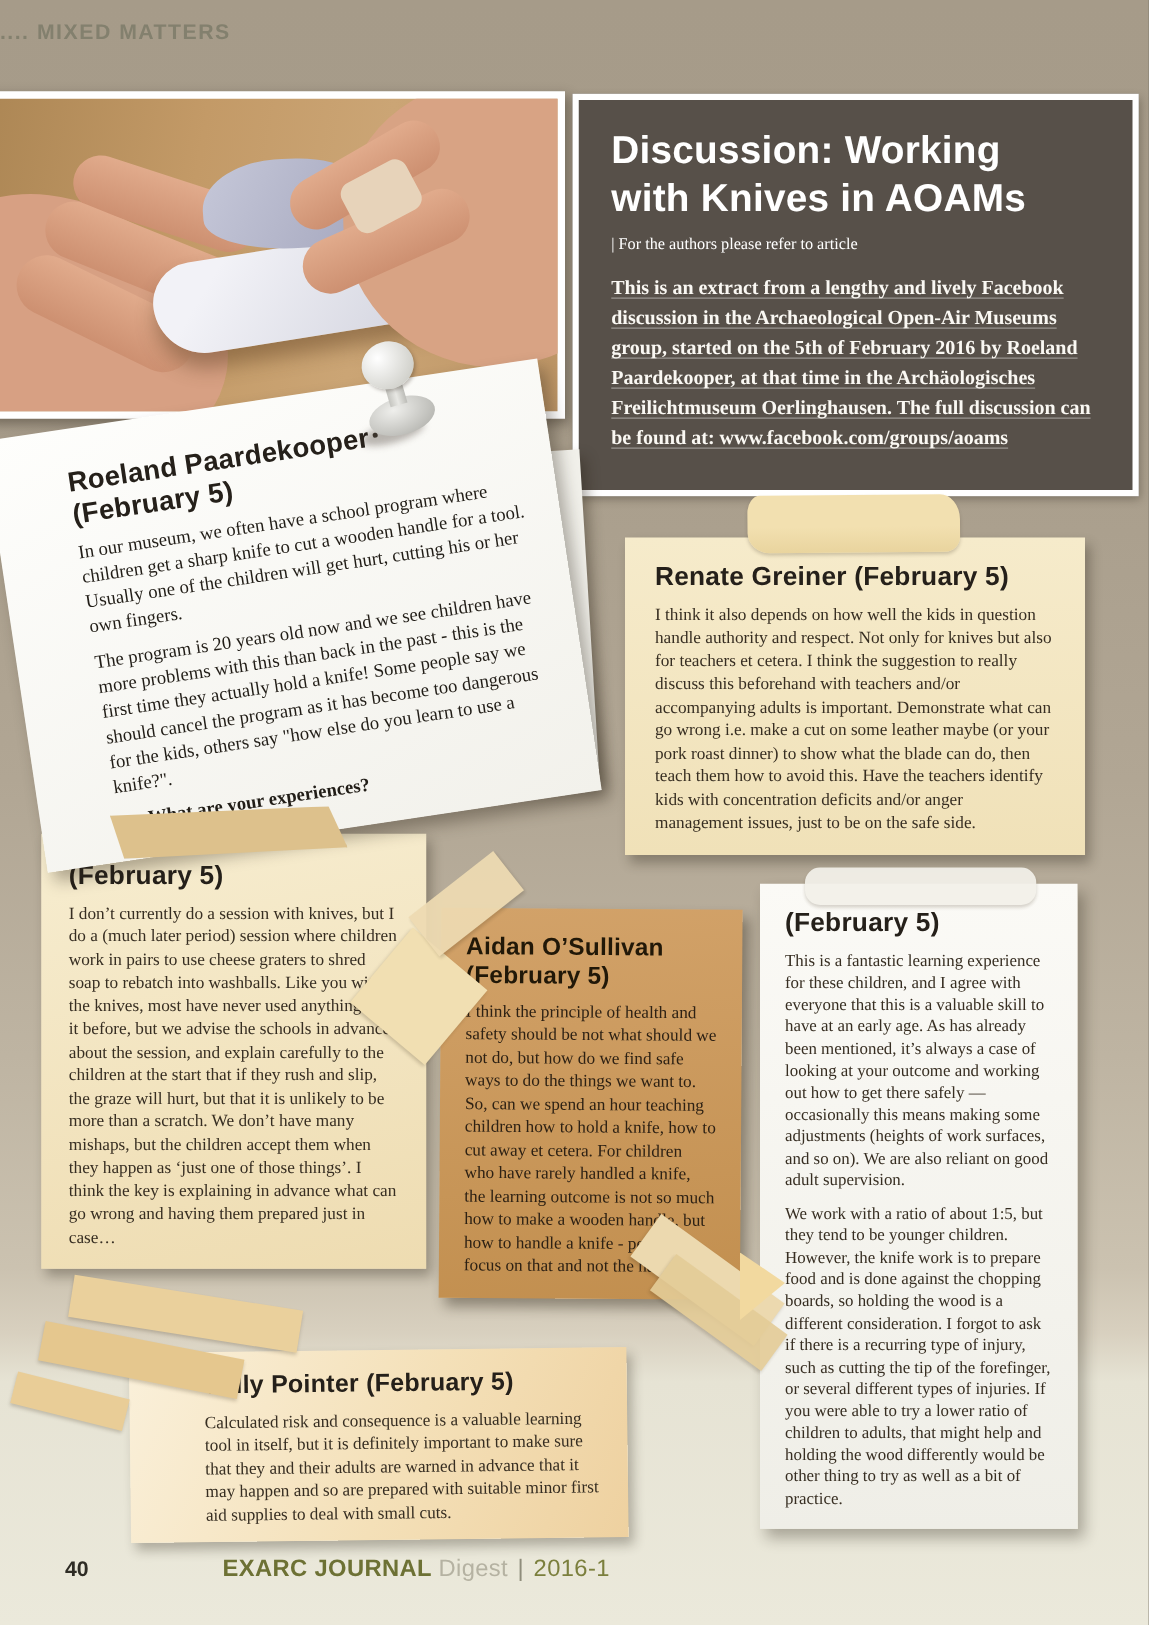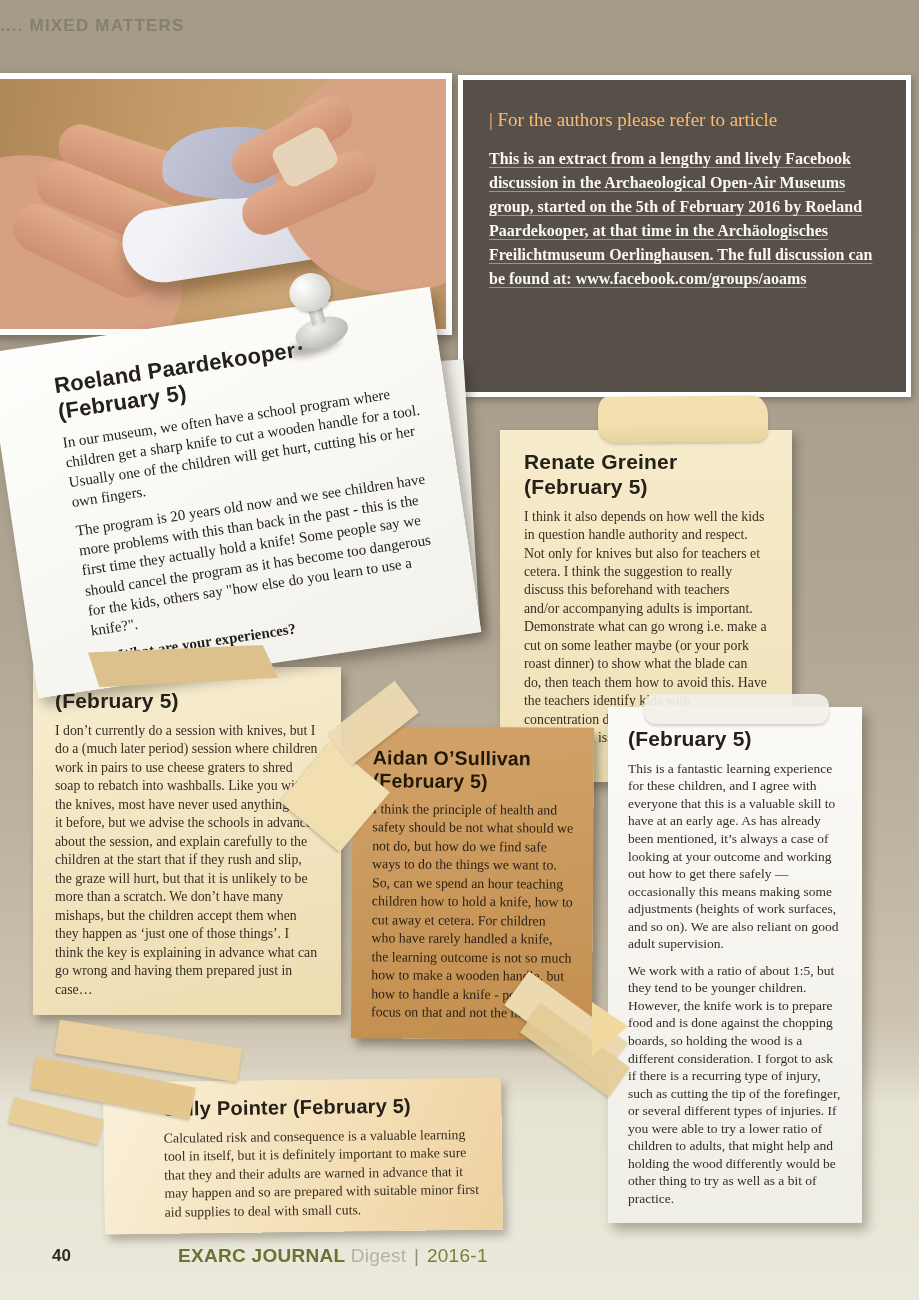--- a/index.html
+++ b/index.html
@@ -28,21 +28,21 @@
   .bandage{position:absolute;right:112px;top:56px;width:58px;height:44px;background:#e7d3ba;border-radius:10px;transform:rotate(-28deg);}
   .chalk{left:128px;top:116px;width:252px;height:74px;background:linear-gradient(130deg,#f2f2f7 20%,#d7d8e2 80%);
     border-radius:40px 50px 36px 50px;transform:rotate(-9deg);box-shadow:0 12px 16px rgba(90,60,30,.45);}
   .flint{left:168px;top:48px;width:136px;height:72px;background:linear-gradient(120deg,#c6c8d9,#a5a7be);
     border-radius:46% 54% 40% 60%/55% 45% 60% 40%;transform:rotate(-4deg);}
   
   .title-box{position:absolute;left:458px;top:75px;width:453px;height:322px;box-sizing:border-box;
     background:#575049;border:5px solid #fff;padding:20px 26px;z-index:1;
     box-shadow:2px 3px 7px rgba(40,34,24,.35);}
   .title-box h1{margin:0;width:345px;font-size:31px;line-height:1.26;font-weight:800;color:#fff;letter-spacing:.2px;}
-  .title-box .subtitle{margin-top:9px;font-family:"Liberation Serif",serif;font-size:19px;font-weight:400;color:#fdba74;}
+  .title-box .subtitle{margin-top:9px;font-family:"Liberation Serif",serif;font-size:13px;font-weight:400;color:#ffffff;}
   .title-box .intro{margin:16px 0 15px;font-family:"Liberation Serif",serif;font-weight:700;font-size:16px;line-height:1.5;
     color:#faf8f3;text-decoration:underline;text-decoration-color:rgba(255,255,255,.4);
     text-underline-offset:3px;text-decoration-thickness:1px;}
   
   .note{position:absolute;box-sizing:border-box;z-index:2;}
   .note h2{margin:0 0 8px;font-size:21px;line-height:1.18;font-weight:800;color:#25201a;letter-spacing:.2px;}
   .note h2 span{display:block;}
   .note p{margin:0 0 9px;font-family:"Liberation Serif",serif;font-size:13.8px;line-height:1.34;color:#372e22;}
   .note p:last-child{margin-bottom:0;}
   .tape{position:absolute;z-index:3;box-shadow:0 2px 3px rgba(60,45,25,.22);}
@@ -60,21 +60,21 @@
   .pushpin{position:absolute;left:282px;top:274px;width:72px;height:84px;transform:rotate(-16deg);z-index:6;}
   .pin-shadow{position:absolute;left:-2px;top:62px;width:52px;height:16px;background:rgba(60,50,40,.35);
     border-radius:50%;filter:blur(3px);}
   .pin-base{position:absolute;left:8px;top:44px;width:54px;height:30px;border-radius:50%;
     background:radial-gradient(ellipse at 40% 30%,#efefec,#b4b4af 85%);}
   .pin-neck{position:absolute;left:28px;top:30px;width:14px;height:20px;background:linear-gradient(90deg,#c4c4bf,#e8e8e4,#bcbcb7);}
   .pin-head{position:absolute;left:14px;top:-2px;width:42px;height:38px;border-radius:50%;
     background:radial-gradient(circle at 35% 30%,#ffffff,#cfcfc9 80%);box-shadow:1px 2px 3px rgba(60,50,40,.3);}
   .pin-dot{position:absolute;left:8px;top:66px;width:4px;height:4px;border-radius:50%;background:#3a332b;}
   
-  .note-renate{left:500px;top:430px;width:292px;padding:20px 24px 16px;
+  .note-renate{left:500px;top:430px;width:368px;padding:20px 24px 16px;
     background:linear-gradient(180deg,#f6ebcb,#f0e1b8);box-shadow:4px 6px 9px rgba(40,32,20,.33);}
   .tape-renate{left:598px;top:396px;width:170px;height:46px;
     background:linear-gradient(180deg,#f2e0b0 55%,#e9d49e 100%);
     border-radius:10px 16px 12px 18px/14px 20px 12px 16px;transform:rotate(-.5deg);}
   
   .note-sally1{left:33px;top:667px;width:308px;padding:22px 22px 16px;
     background:linear-gradient(168deg,#f7edd0 0%,#eedcb1 100%);box-shadow:4px 6px 9px rgba(40,32,20,.33);}
   .tape-sally1-top{left:88px;top:645px;width:190px;height:42px;background:#ddc18c;
     clip-path:polygon(0 18%,92% 0,100% 78%,6% 100%);}
   .tape-sally1-right{left:296px;top:758px;width:78px;height:78px;background:#f1dfb2;transform:rotate(40deg);}
@@ -126,20 +126,21 @@
       <div class="blob chalk"></div>
       <div class="blob flint"></div>
       <div class="blob hand-right"></div>
       <div class="finger f-r1"></div>
       <div class="finger f-r2"></div>
       <div class="bandage"></div>
     </div>
   </div>
 
   <div class="title-box">
+    <h1>Discussion: Working with Knives in AOAMs</h1>
     <div class="subtitle">| For the authors please refer to article</div>
     <p class="intro">This is an extract from a lengthy and lively Facebook discussion in the Archaeological Open-Air Museums group, started on the 5th of February 2016 by Roeland Paardekooper, at that time in the Archäologisches Freilichtmuseum Oerlinghausen. The full discussion can be found at: www.facebook.com/groups/aoams</p>
   </div>
 
   <div class="roeland-backing"></div>
   <div class="note note-roeland">
     <h2>
       <span>Roeland Paardekooper</span>
       <span>(February 5)</span>
     </h2>

